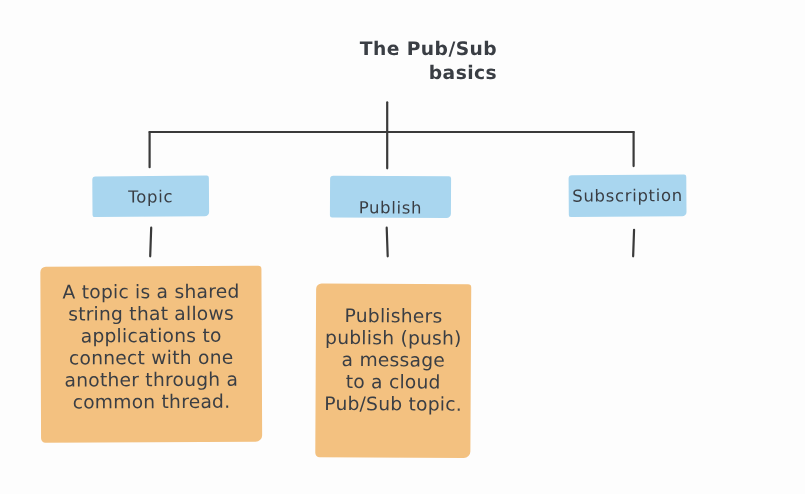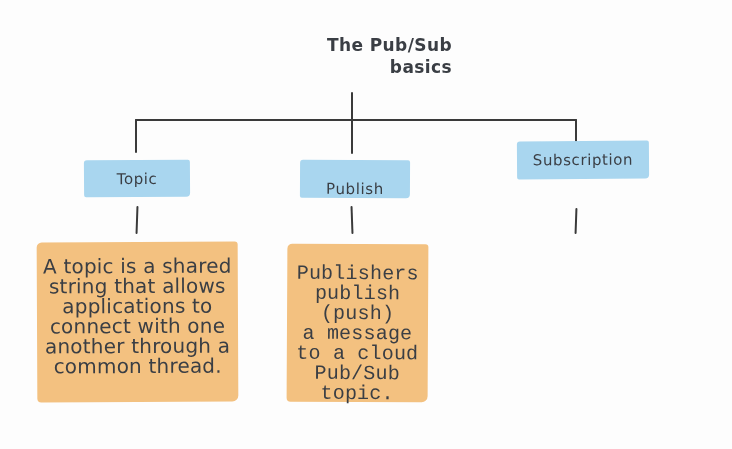--- a/index.html
+++ b/index.html
@@ -45,21 +45,21 @@
     font-weight: 400;
     letter-spacing: 0.6px;
     border-radius: 3px 2px 4px 2px;
   }
   .node-label.tilt-a { transform: rotate(-0.4deg); }
   .node-label.tilt-b { transform: rotate(0.3deg); }
   .desc-box {
     position: absolute;
     background: var(--description-fill, #f3c180);
     text-align: center;
-    font-size: 20px;
+    font-size: 17px;
     line-height: 20px;
     white-space: pre-line;
     letter-spacing: 0.2px;
     border-radius: 5px 3px 6px 4px;
     box-sizing: border-box;
   }
   .desc-box.d1 { padding-top: 14px; transform: rotate(-0.25deg); }
   .desc-box.d2 { padding-top: 20px; transform: rotate(0.3deg); }
   .desc-box.d3 { padding-top: 15px; transform: rotate(-0.2deg); }
 </style>
@@ -75,33 +75,33 @@
   <div class="line h" style="left:135px; top:119px; width:442px;"></div>
   <div class="line v" style="left:135px; top:119px; height:34px;"></div>
   <div class="line v" style="left:575px; top:119px; height:33px;"></div>
 
   <div class="node-label tilt-a" style="left:84px; top:160px; width:106px; height:37px;">
     <span>Topic</span>
   </div>
   <div class="node-label tilt-b" style="left:300px; top:160px; width:110px; height:38px;align-items:flex-end;">
     <span>Publish</span>
   </div>
-  <div class="node-label tilt-a" style="left:517px; top:141px; width:132px; height:38px;">
+  <div class="node-label tilt-a" style="left:517px; top:159px; width:107px; height:38px;">
     <span>Subscription</span>
   </div>
 
   <div class="line v" style="left:136px; top:206px; height:28px; transform: rotate(2deg);"></div>
   <div class="line v" style="left:351px; top:206px; height:28px; transform: rotate(-2deg);"></div>
   <div class="line v" style="left:575px; top:208px; height:26px; transform: rotate(2deg);"></div>
 
   <div class="desc-box d1" style="left:37px; top:242px; width:201px; height:160px;">A topic is a shared
 string that allows
 applications to
 connect with one
 another through a
 common thread.</div>
-  <div class="desc-box d2" style="left:287px; top:244px; width:141px; height:158px;font-family:Liberation Mono, monospace;">Publishers
+  <div class="desc-box d2" style="left:287px; top:258px; width:141px; height:158px;">Publishers
 publish (push)
 a message
 to a cloud
 Pub/Sub topic.</div>
 
 </div>
 
 </body></html>

